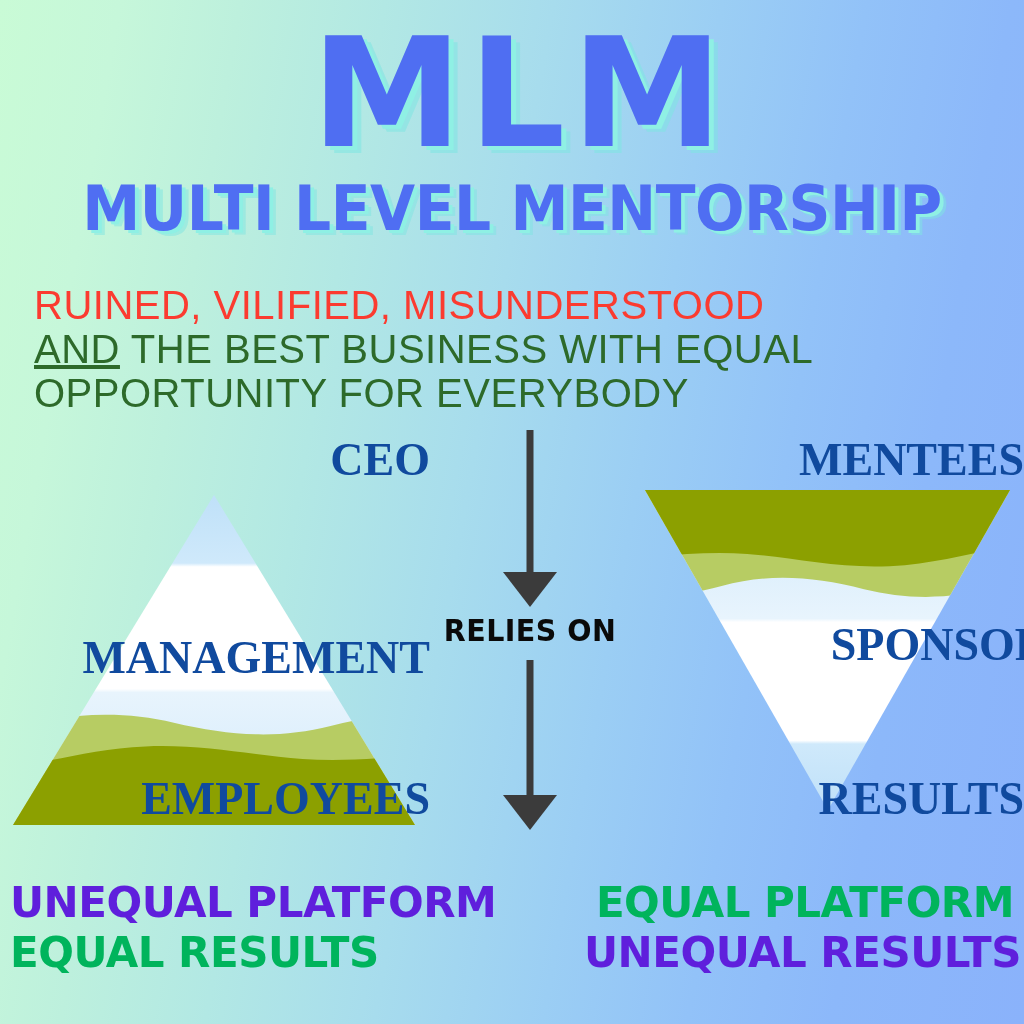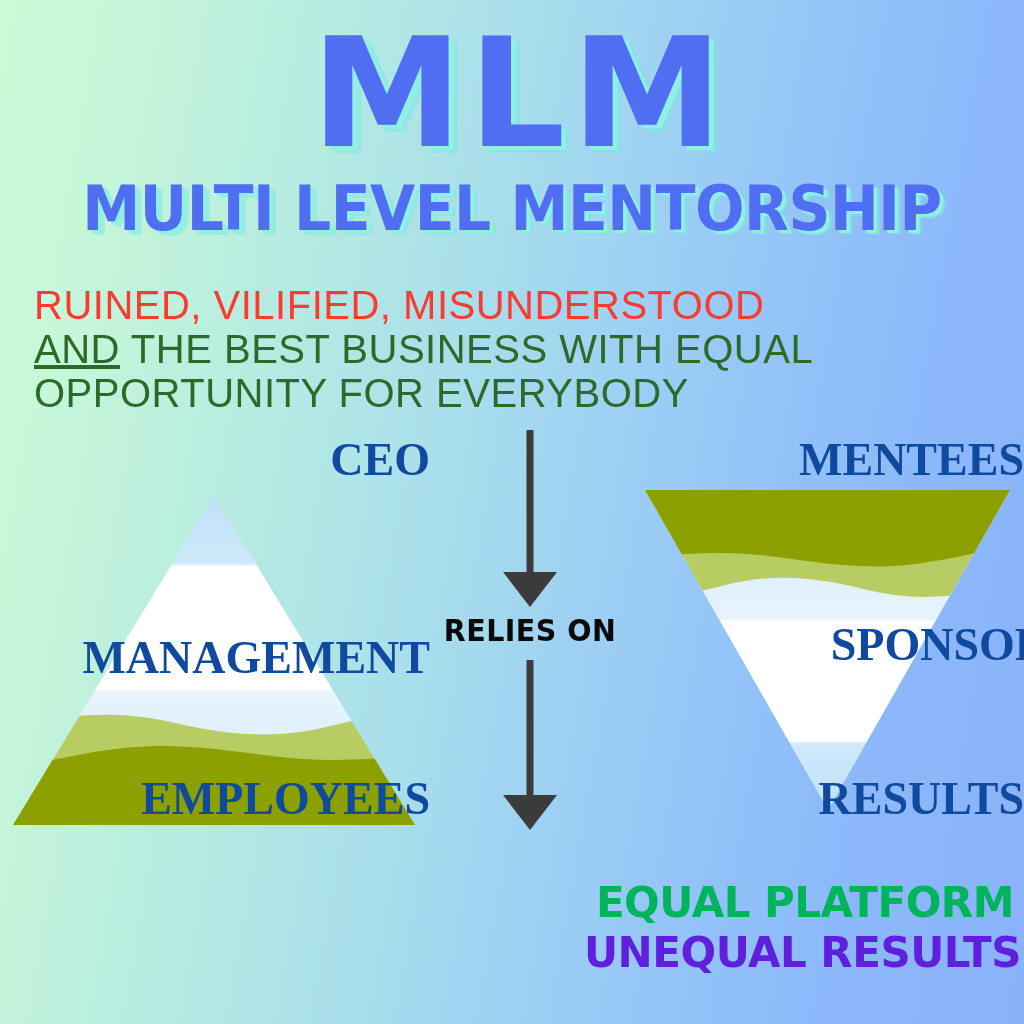--- a/index.html
+++ b/index.html
@@ -207,18 +207,22 @@
   <div class="lbl lbl-ceo">CEO</div>
   <div class="lbl lbl-management">MANAGEMENT</div>
   <div class="lbl lbl-employees">EMPLOYEES</div>
 
   <div class="lbl lbl-mentees">MENTEES</div>
   <div class="lbl lbl-sponsor">SPONSOR</div>
   <div class="lbl lbl-mentor">RESULTS</div>
 
   <div class="relies">RELIES ON</div>
 
+  <div class="foot foot-left">
+    <span class="c-purple">UNEQUAL PLATFORM</span>
+    <span class="c-green">EQUAL RESULTS</span>
+  </div>
   <div class="foot foot-right">
     <span class="c-green">EQUAL PLATFORM</span>
     <span class="c-purple">UNEQUAL RESULTS</span>
   </div>
 
 </div>
 
 </body></html>

